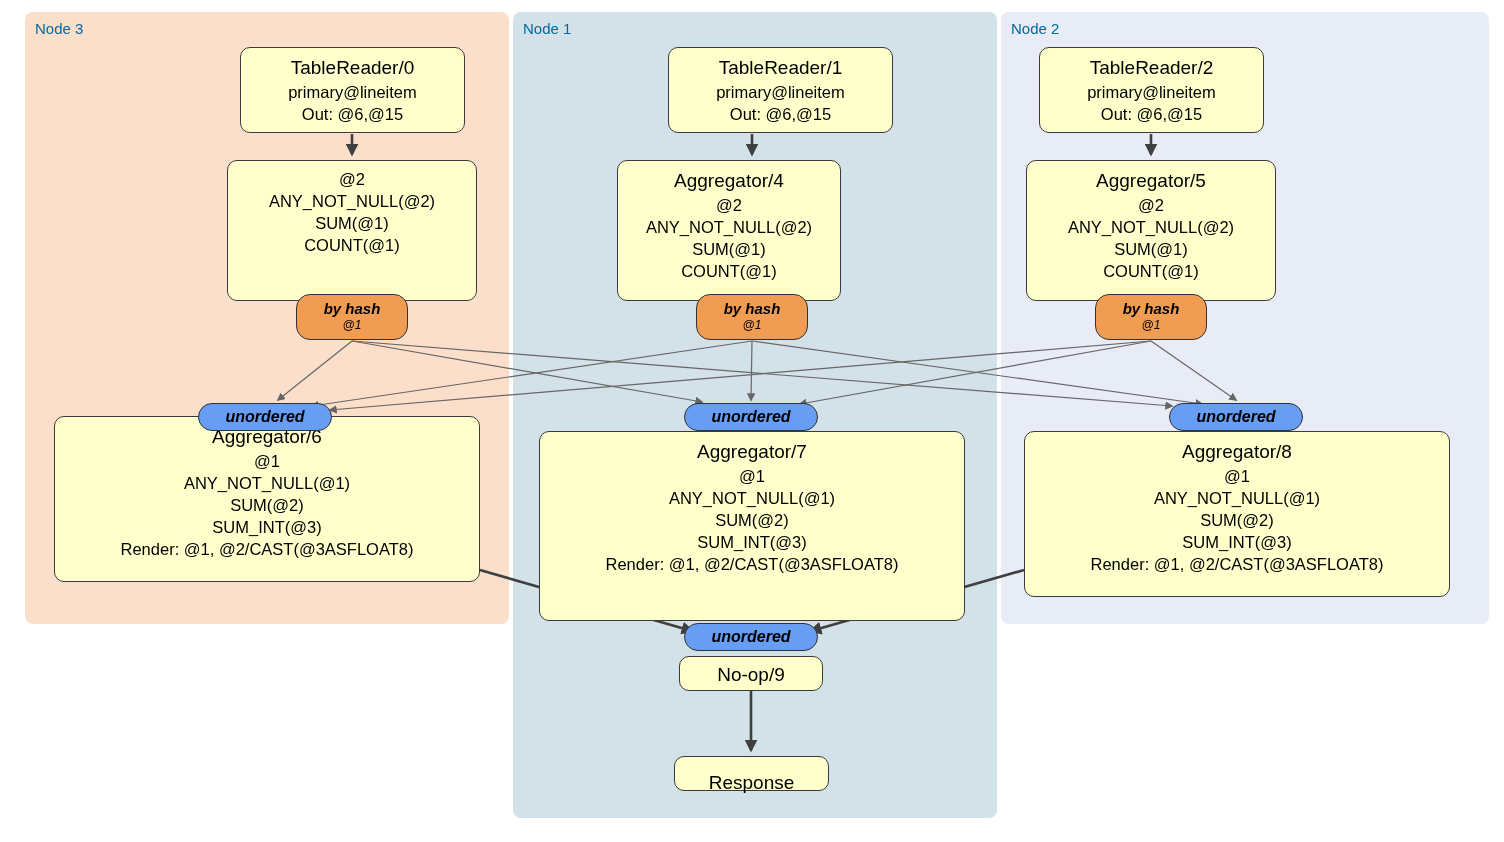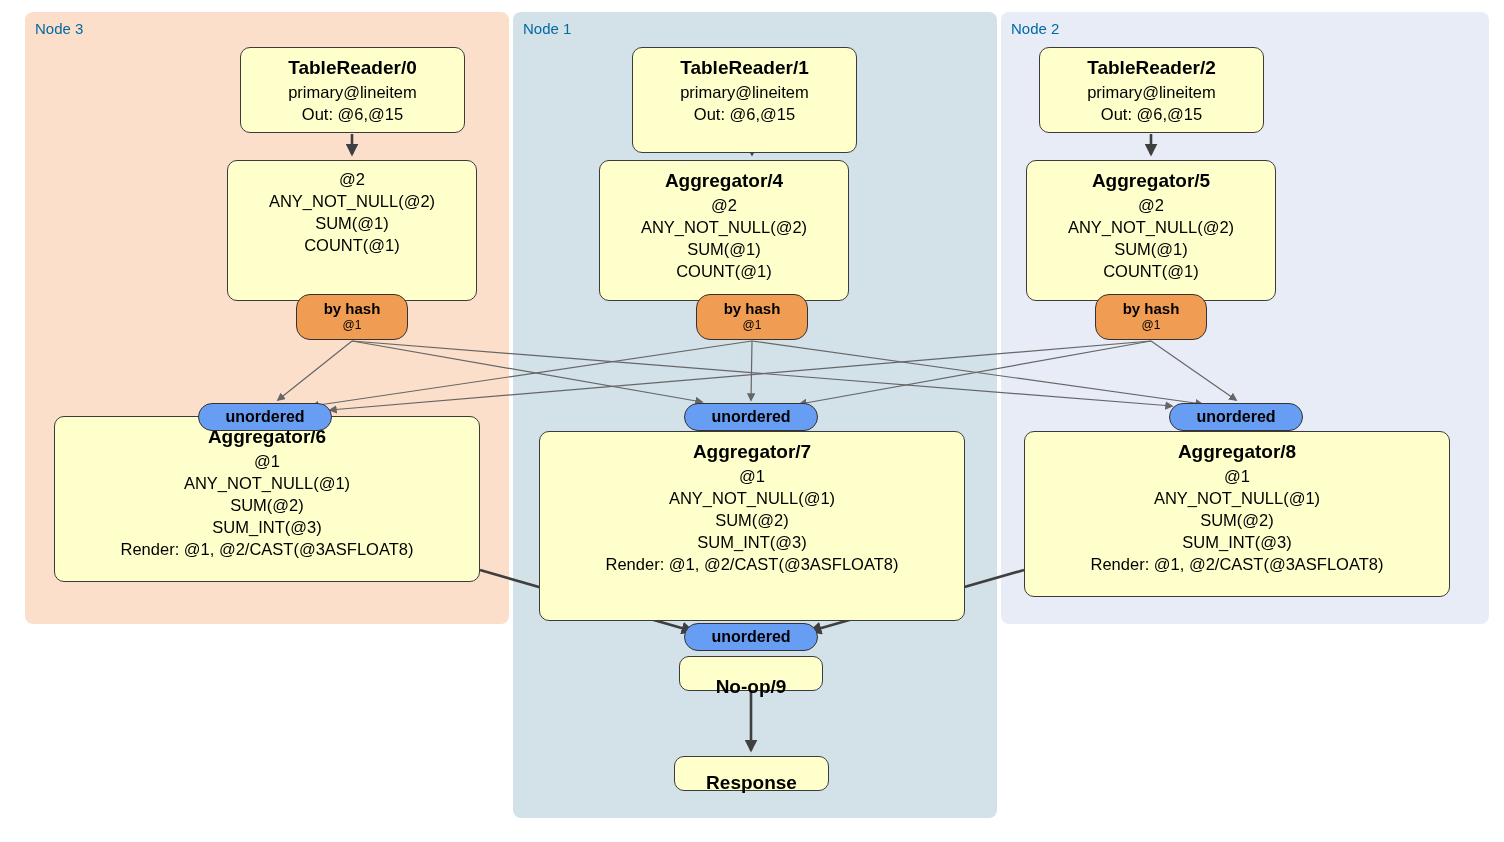--- a/index.html
+++ b/index.html
@@ -32,35 +32,36 @@
     background:var(--box-bg,#ffffcc);
     border:1px solid var(--box-border,#3b3b3b);
     border-radius:10px;
     z-index:2;
     text-align:center;
     box-sizing:border-box;
     padding-top:7px;
     color:#000;
   }
   .box .title{
-    font-weight:bold;
+    font-weight:normal;
     font-size:19px;
     line-height:26px;
   }
   .box .line{
     font-size:16.5px;
     line-height:22px;
   }
   .pill{
     position:absolute;
     z-index:3;
     border:1px solid #333;
     box-sizing:border-box;
     text-align:center;
     color:#000;
+    font-style:italic;
   }
   .pill.hash{
     width:112px;height:46px;
     background:var(--hash-bg,#f09c52);
     border-radius:14px;
     padding-top:4px;
   }
   .pill.hash .pill-title{font-weight:bold;font-size:15px;line-height:19px;}
   .pill.hash .pill-sub{font-size:12px;line-height:14px;}
   .pill.unordered{
@@ -118,38 +119,38 @@
       <line x1="1024" y1="570" x2="811" y2="631" marker-end="url(#arrowThick)"></line>
       <line x1="751" y1="691" x2="751" y2="750" marker-end="url(#arrowThick)"></line>
     </g>
   </svg>
 
   <div class="box" style="left:240px;top:47px;width:225px;height:86px">
     <div class="title">TableReader/0</div>
     <div class="line">primary@lineitem</div>
     <div class="line">Out: @6,@15</div>
   </div>
-  <div class="box" style="left:632px;top:47px;width:225px;height:106px">
+  <div class="box" style="left:668px;top:47px;width:225px;height:86px">
     <div class="title">TableReader/1</div>
     <div class="line">primary@lineitem</div>
     <div class="line">Out: @6,@15</div>
   </div>
   <div class="box" style="left:1039px;top:47px;width:225px;height:86px">
     <div class="title">TableReader/2</div>
     <div class="line">primary@lineitem</div>
     <div class="line">Out: @6,@15</div>
   </div>
 
   <div class="box" style="left:227px;top:160px;width:250px;height:141px">
     <div class="line">@2</div>
     <div class="line">ANY_NOT_NULL(@2)</div>
     <div class="line">SUM(@1)</div>
     <div class="line">COUNT(@1)</div>
   </div>
-  <div class="box" style="left:599px;top:160px;width:250px;height:141px">
+  <div class="box" style="left:617px;top:160px;width:224px;height:141px">
     <div class="title">Aggregator/4</div>
     <div class="line">@2</div>
     <div class="line">ANY_NOT_NULL(@2)</div>
     <div class="line">SUM(@1)</div>
     <div class="line">COUNT(@1)</div>
   </div>
   <div class="box" style="left:1026px;top:160px;width:250px;height:141px">
     <div class="title">Aggregator/5</div>
     <div class="line">@2</div>
     <div class="line">ANY_NOT_NULL(@2)</div>
@@ -194,21 +195,21 @@
     <div class="title">Aggregator/8</div>
     <div class="line">@1</div>
     <div class="line">ANY_NOT_NULL(@1)</div>
     <div class="line">SUM(@2)</div>
     <div class="line">SUM_INT(@3)</div>
     <div class="line">Render: @1, @2/CAST(@3ASFLOAT8)</div>
   </div>
 
   <div class="pill unordered" style="left:684px;top:623px">unordered</div>
 
-  <div class="box" style="left:679px;top:656px;width:144px;height:35px;padding-top:17px">
+  <div class="box" style="left:679px;top:656px;width:144px;height:35px;padding-top:5px">
     <div class="title">No-op/9</div>
   </div>
 
   <div class="box" style="left:674px;top:756px;width:155px;height:35px;padding-top:13px">
     <div class="title">Response</div>
   </div>
 
 </div>
 
 </body></html>

